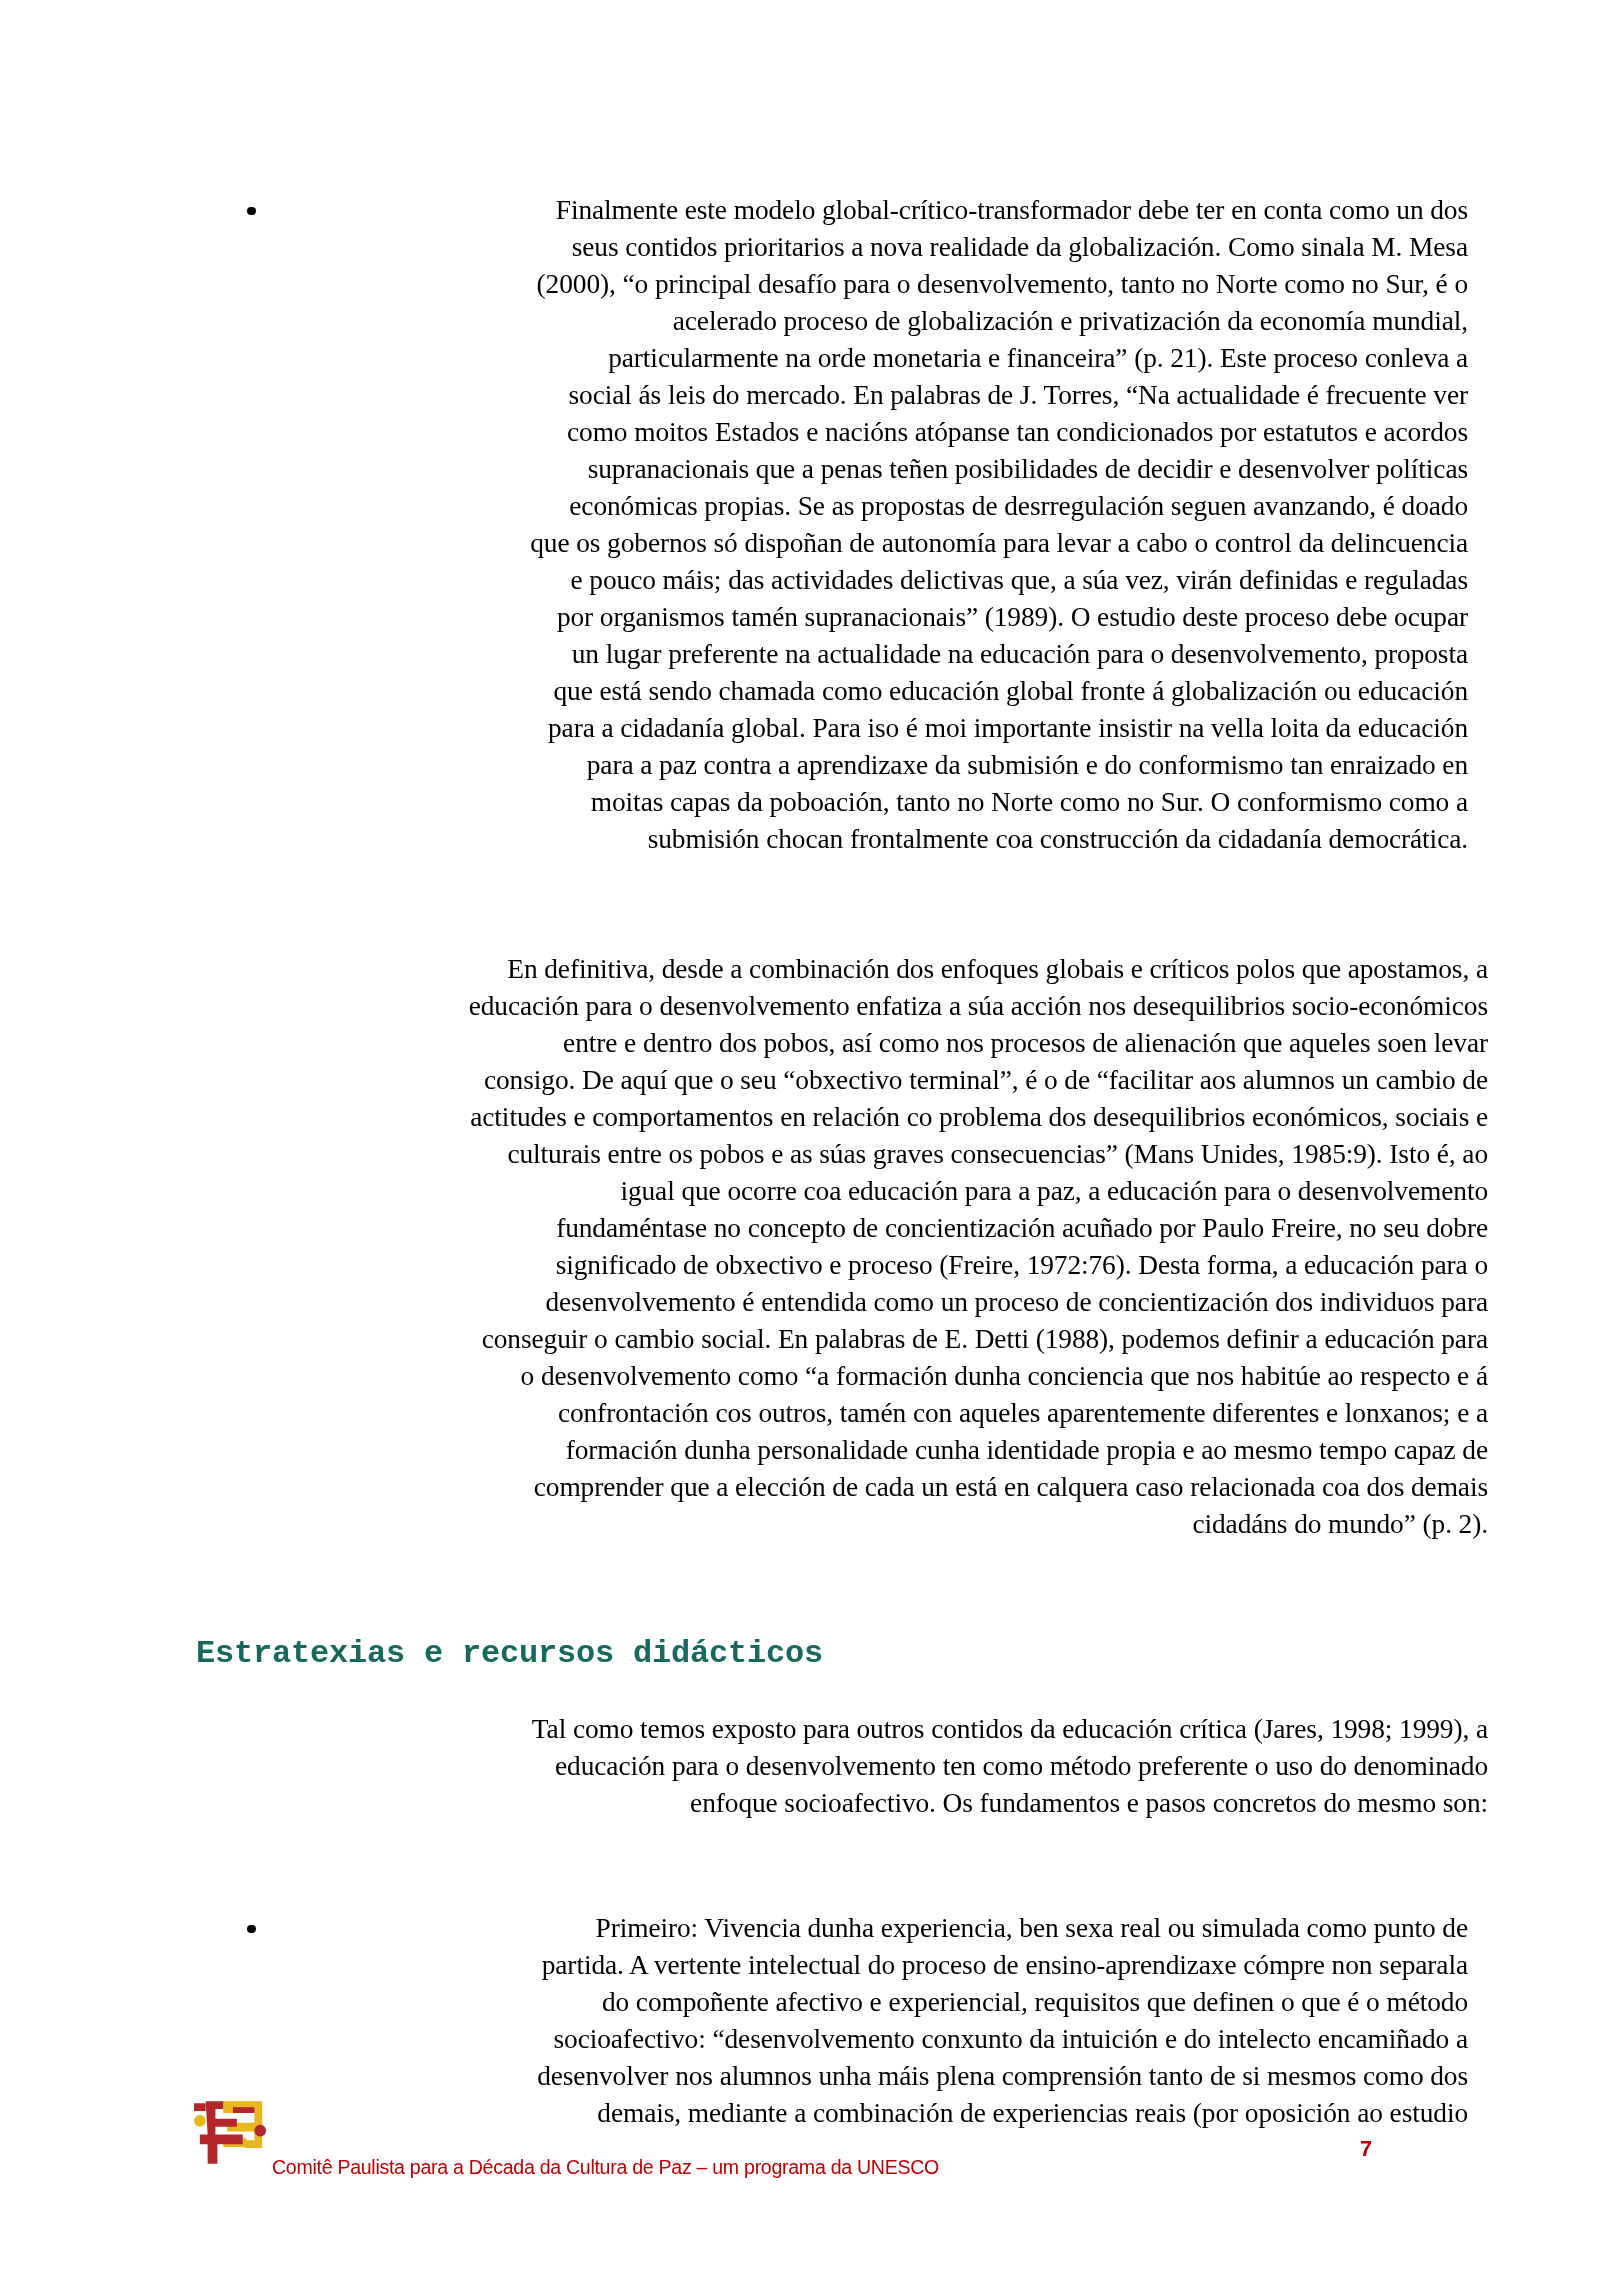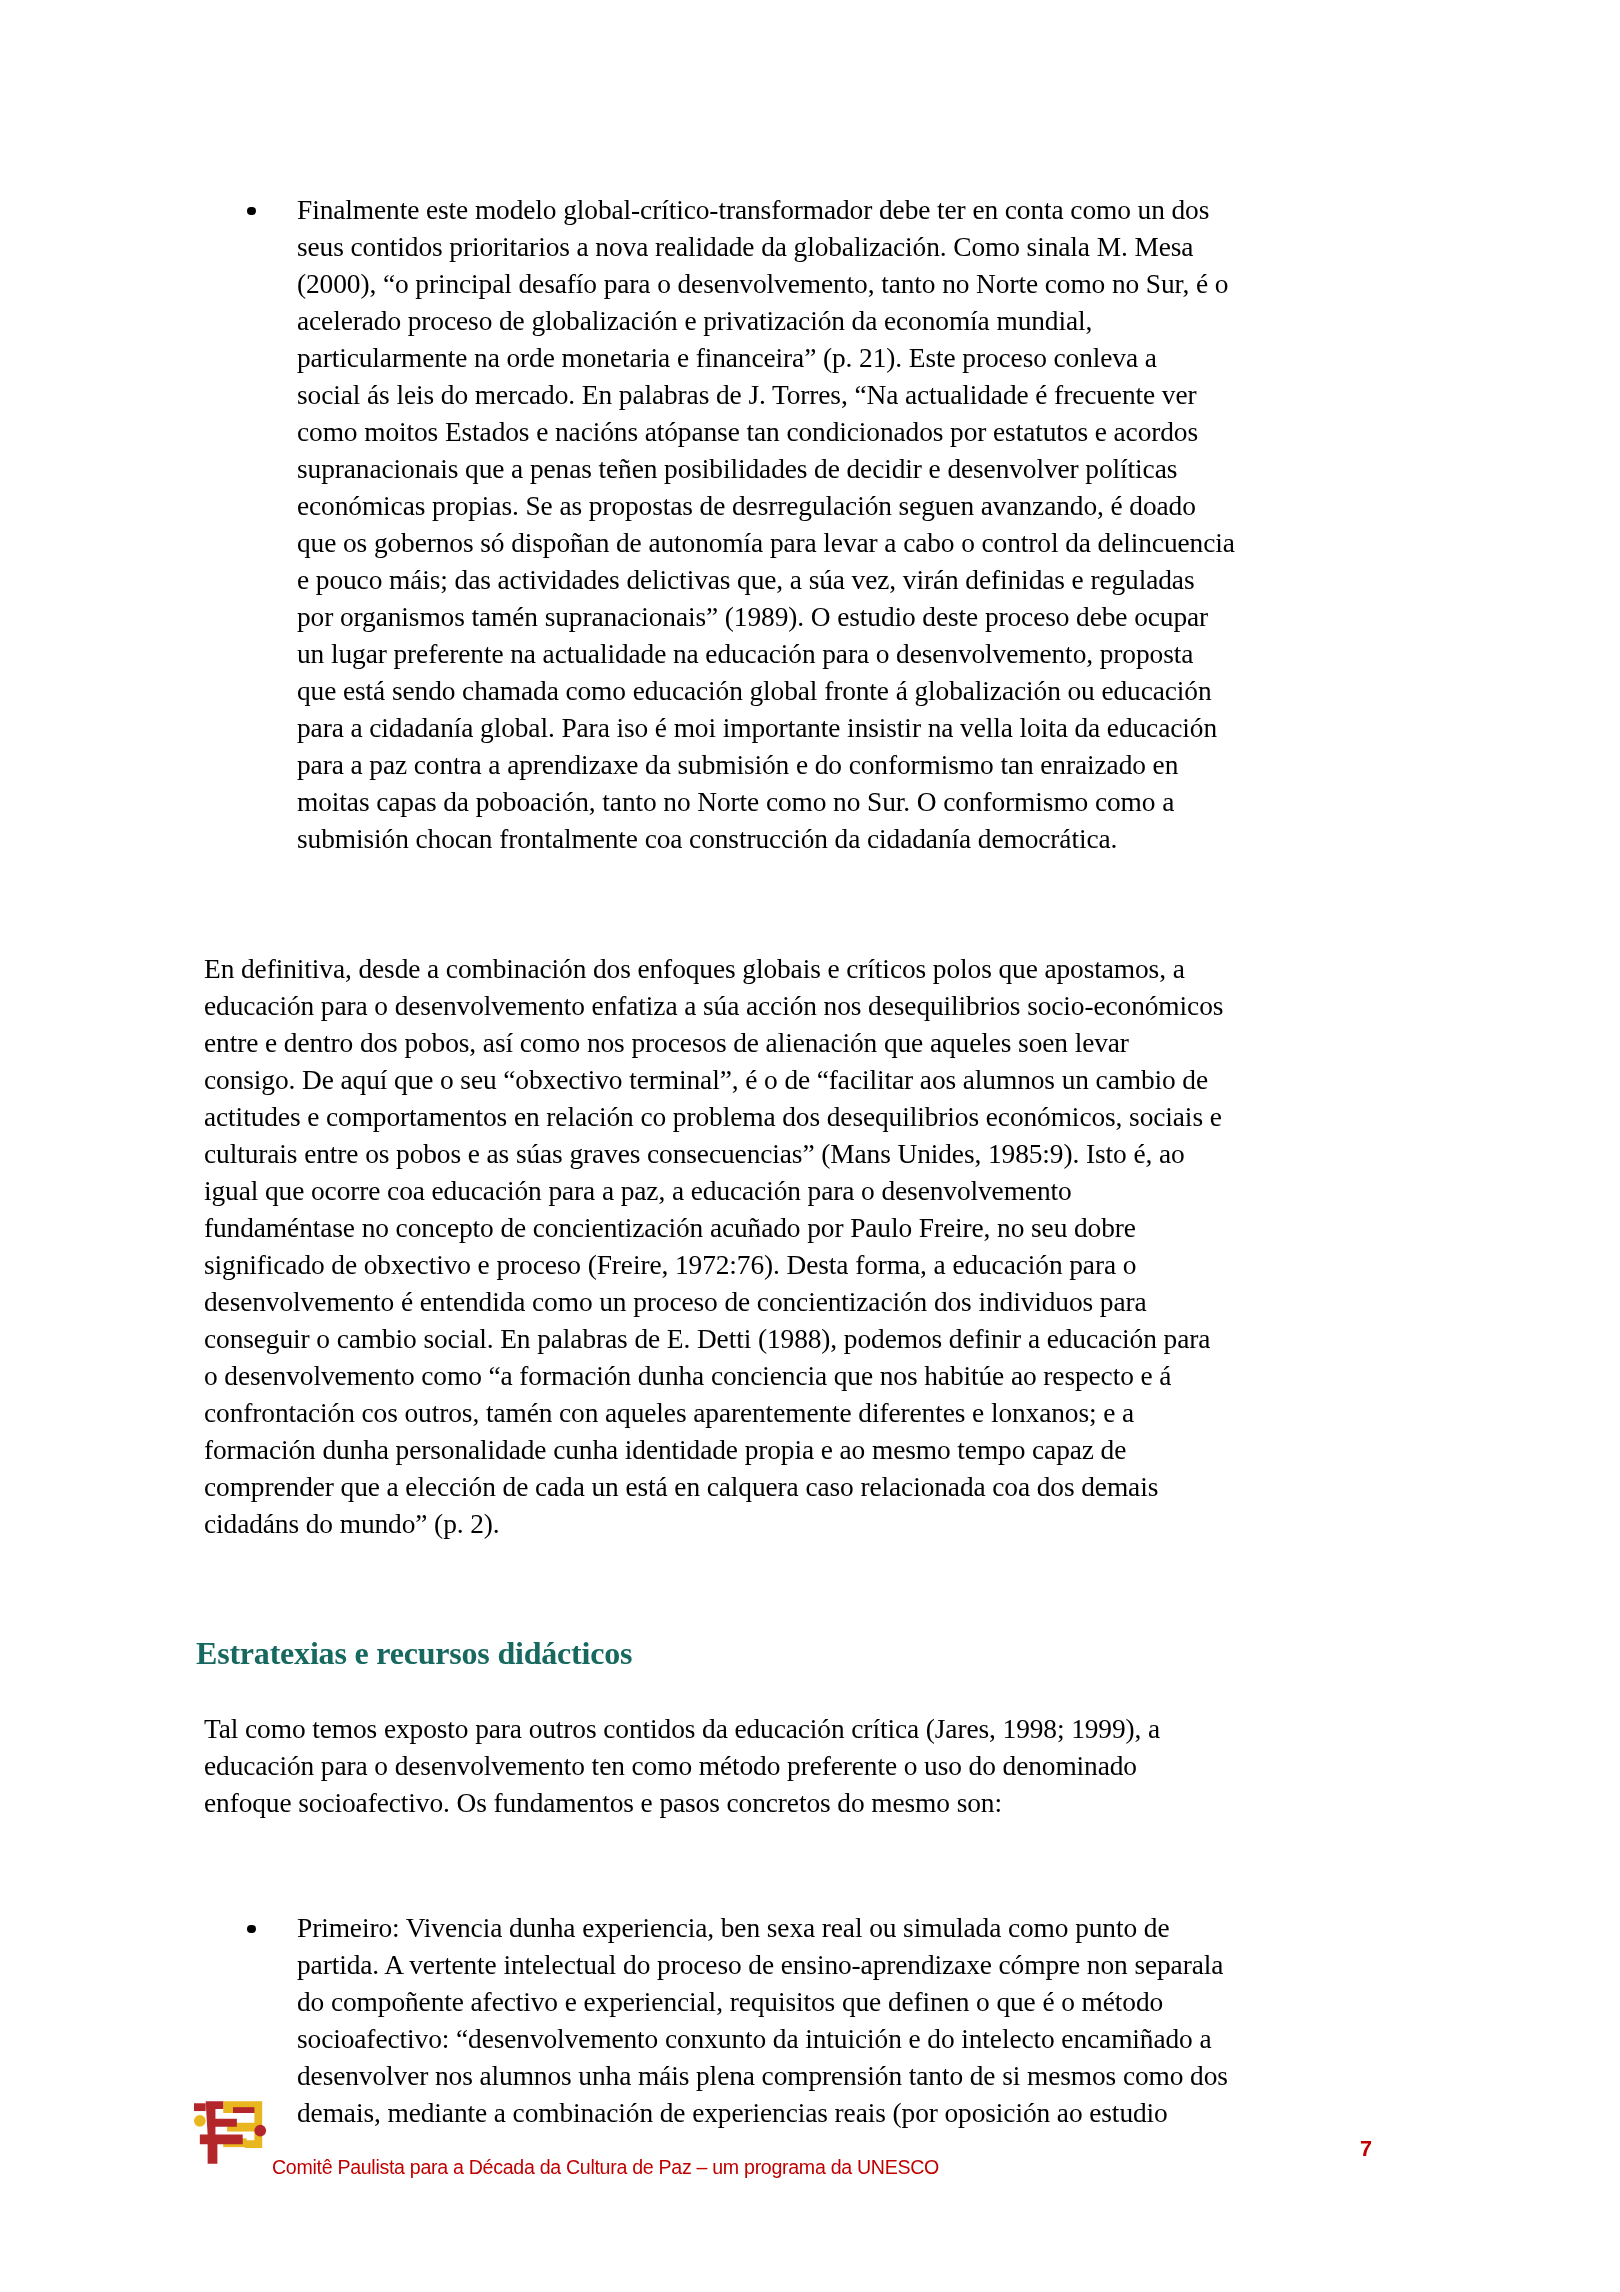--- a/index.html
+++ b/index.html
@@ -45,31 +45,32 @@
     .bullet-text {
       position: absolute;
       left: 101px;
       top: 0;
       width: 1171px;
     }
     .line {
       display: block;
       white-space: nowrap;
       height: 37px;
+      text-align: right;
     }
     .para {
       position: absolute;
       left: 204px;
       width: 1284px;
     }
     .heading {
       position: absolute;
       left: 196px;
       top: 1635px;
-      font-family: Liberation Serif, serif;
+      font-family: Liberation Mono, monospace;
       font-size: 32px;
       font-weight: bold;
       color: #17685f;
       letter-spacing: -0.2px;
       white-space: nowrap;
     }
     .footer {
       position: absolute;
       left: 194px;
       top: 2099px;

